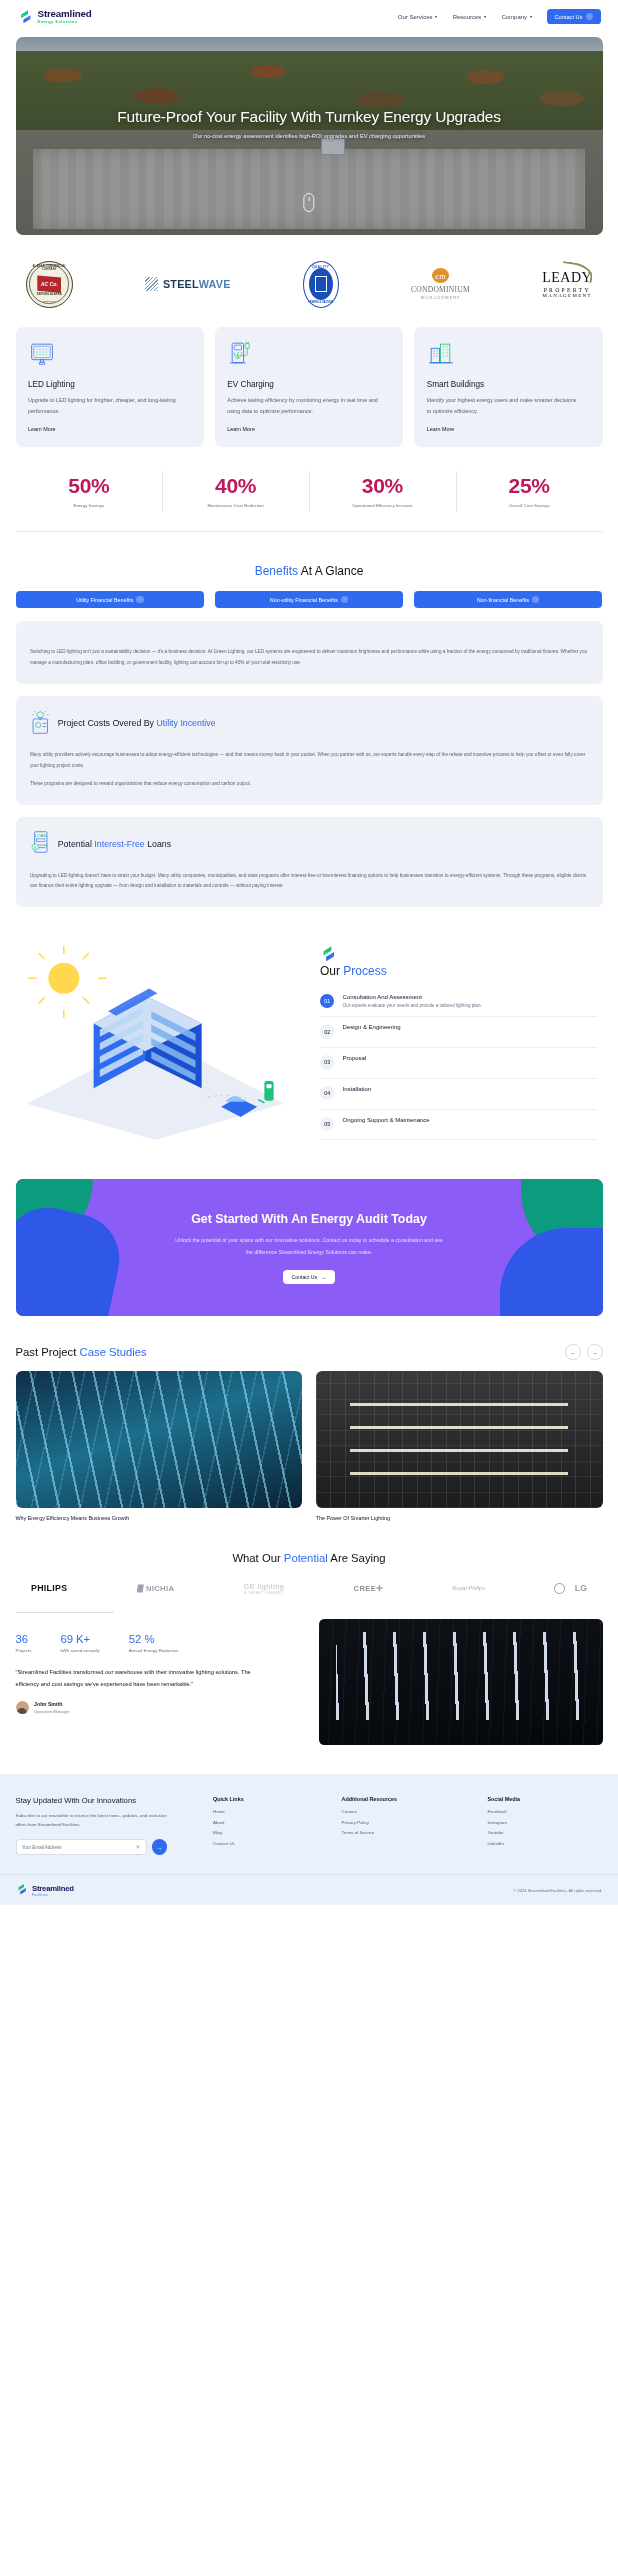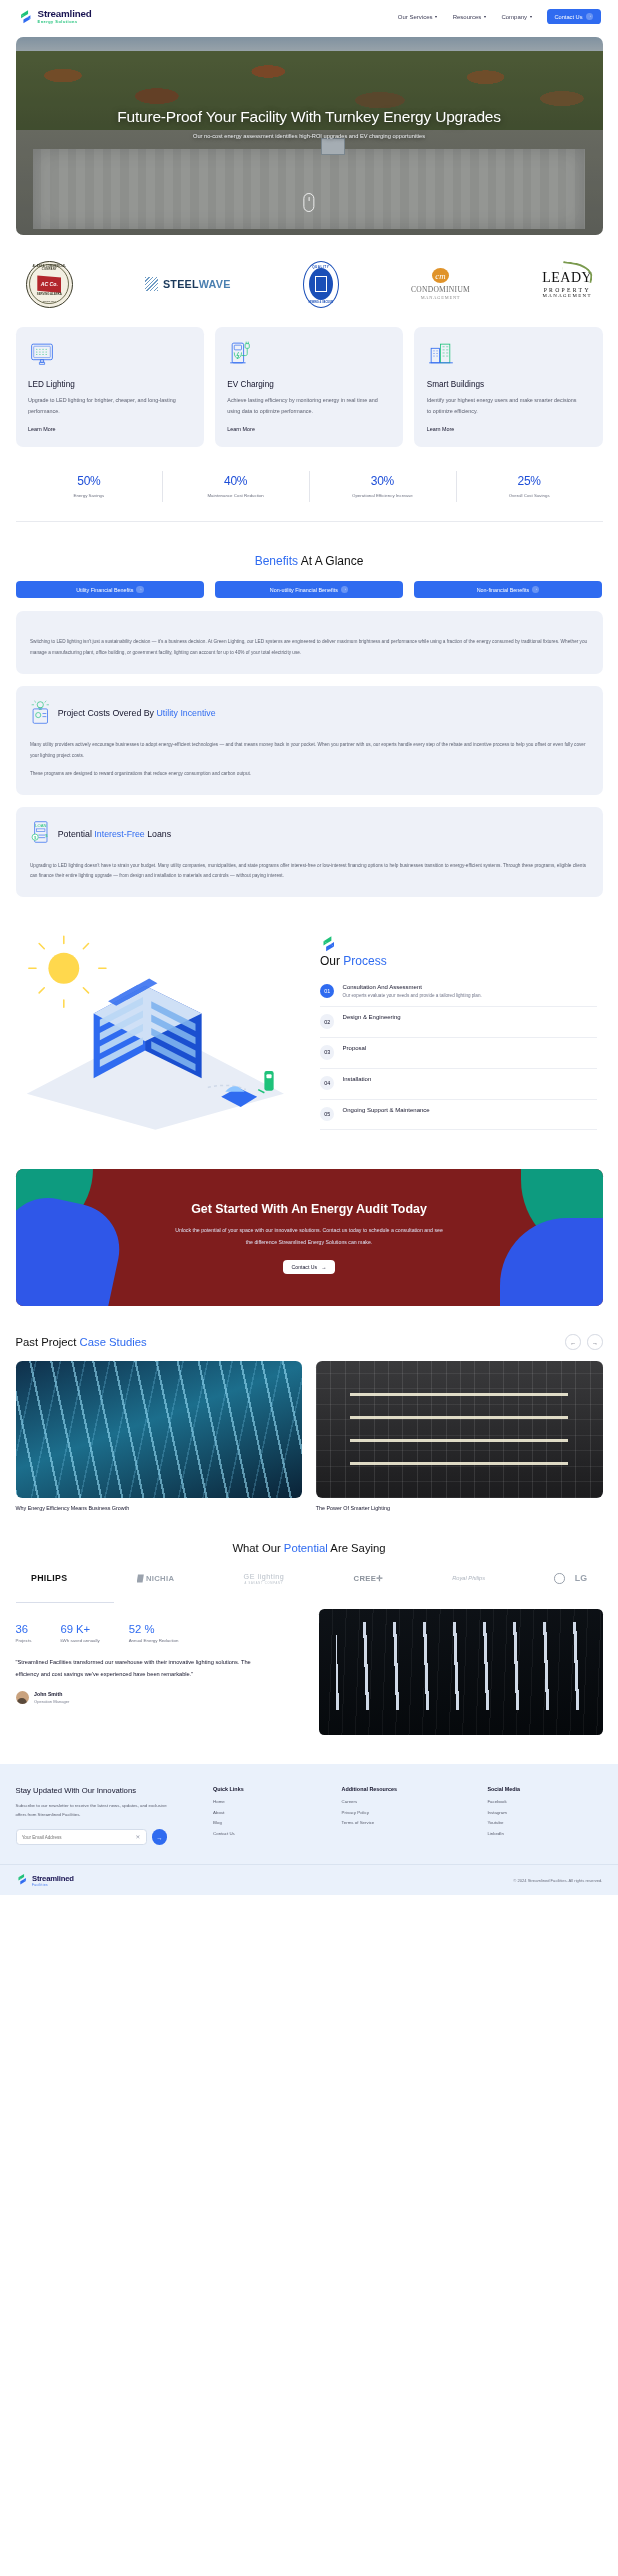--- a/index.html
+++ b/index.html
@@ -122,21 +122,21 @@
   .card { background:#eef1f8; border-radius: 7.2px; padding: 13.4px 12.4px 14.4px; }
   .card-ico { height: 28px; margin-bottom: 11.3px; }
   .card-title { font-size: 8.2px; font-weight: 500; color:#14142b; margin-bottom: 6.2px; }
   .card-desc { font-size: 5.4px; color:#5c6070; line-height: 2; max-width: 155px; }
   .card-link { font-size: 5.4px; color:#14142b; margin-top: 9.3px; display:inline-block; cursor:pointer; }
 
   
   .stats { width:587px; margin: 17.5px auto 0; display:grid; grid-template-columns: repeat(4,1fr); }
   .stat { text-align:center; padding: 9.3px 0 10.3px; position:relative; }
   .stat + .stat:before { content:""; position:absolute; left:0; top:6.2px; bottom:6.2px; width:0.5px; background:#e3e5eb; }
-  .stat-v { font-size: 12px; font-weight: 400; color:#1d4ed8; letter-spacing:-0.3px; }
+  .stat-v { font-size: 21px; font-weight: 700; color:#be185d; letter-spacing:-0.3px; }
   .stat-l { font-size: 4.4px; color:#6d7180; margin-top: 4.6px; }
   .rule { width:587px; margin: 13.4px auto 0; height:0.5px; background:#e8eaef; }
 
   
   .sec-title { text-align:center; font-size: 12px; font-weight: 500; color:#111; margin: 32px 0 0; }
   .sec-title .hl { color:#2f6bf0; }
   .tabs { width:587px; margin: 13.4px auto 0; display:grid; grid-template-columns: repeat(3,1fr); gap: 10.3px; }
   .tab {
     background:#2f6bf0; color:#fff; border:none; border-radius: 4.1px; height: 17px;
     font-size: 5.4px; display:flex; align-items:center; justify-content:center; gap:3.1px;
@@ -158,21 +158,21 @@
   .proc-title { font-size: 12px; font-weight: 500; color:#111; margin-bottom: 8.2px; }
   .proc-title .hl { color:#2f6bf0; }
   .step { display:flex; gap: 8.2px; align-items:flex-start; padding: 7.2px 0 8.2px; border-bottom: 0.5px solid #eceef3; }
   .badge { width: 14.4px; height: 14.4px; border-radius: 50%; background:#eef1f8; color:#14142b;
     font-size: 5.4px; display:flex; align-items:center; justify-content:center; flex:0 0 14.4px; }
   .badge.on { background:#2f6bf0; color:#fff; }
   .step-title { font-size: 6px; color:#14142b; font-weight: 500; }
   .step-desc { font-size: 4.6px; color:#72768a; margin-top: 3.6px; }
 
   
-  .cta { width:587px; margin: 29px auto 0; height: 137px; border-radius: 7.2px; background:#7f1d1d;
+  .cta { width:587px; margin: 29px auto 0; height: 137px; border-radius: 7.2px; background:#8b5cf6;
     position:relative; overflow:hidden; display:flex; flex-direction:column; align-items:center; justify-content:center; }
   .cta .blobA { position:absolute; left:-41px; top:-31px; width:118px; height:103px; background:#0d9b7f; border-radius: 0 0 72px 0; }
   .cta .blobB { position:absolute; left:-20.6px; top:31px; width:118px; height:155px; background:#2f57e8; border-radius: 46px 46px 0 0; transform: rotate(12deg); }
   .cta .blobC { position:absolute; right:-36px; top:-36px; width:118px; height:124px; background:#0d9b7f; border-radius: 0 0 0 77px; }
   .cta .blobD { position:absolute; right:-31px; bottom:-46px; width:134px; height:134px; background:#2f57e8; border-radius: 67px 0 0 0; }
   .cta-inner { position:relative; z-index:3; text-align:center; }
   .cta-title { color:#fff; font-size: 12.4px; font-weight: 700; }
   .cta-sub { color:#dfe3f5; font-size: 5.2px; line-height: 2.2; margin-top: 9.3px; max-width: 268px; }
   .cta-btn { margin: 11.3px auto 0; background:#fff; color:#14142b; border:none; border-radius: 4.1px;
     height: 14.4px; padding: 0 8.2px; font-size: 5.2px; display:flex; align-items:center; gap:4.1px; cursor:pointer; font-family:inherit;}

